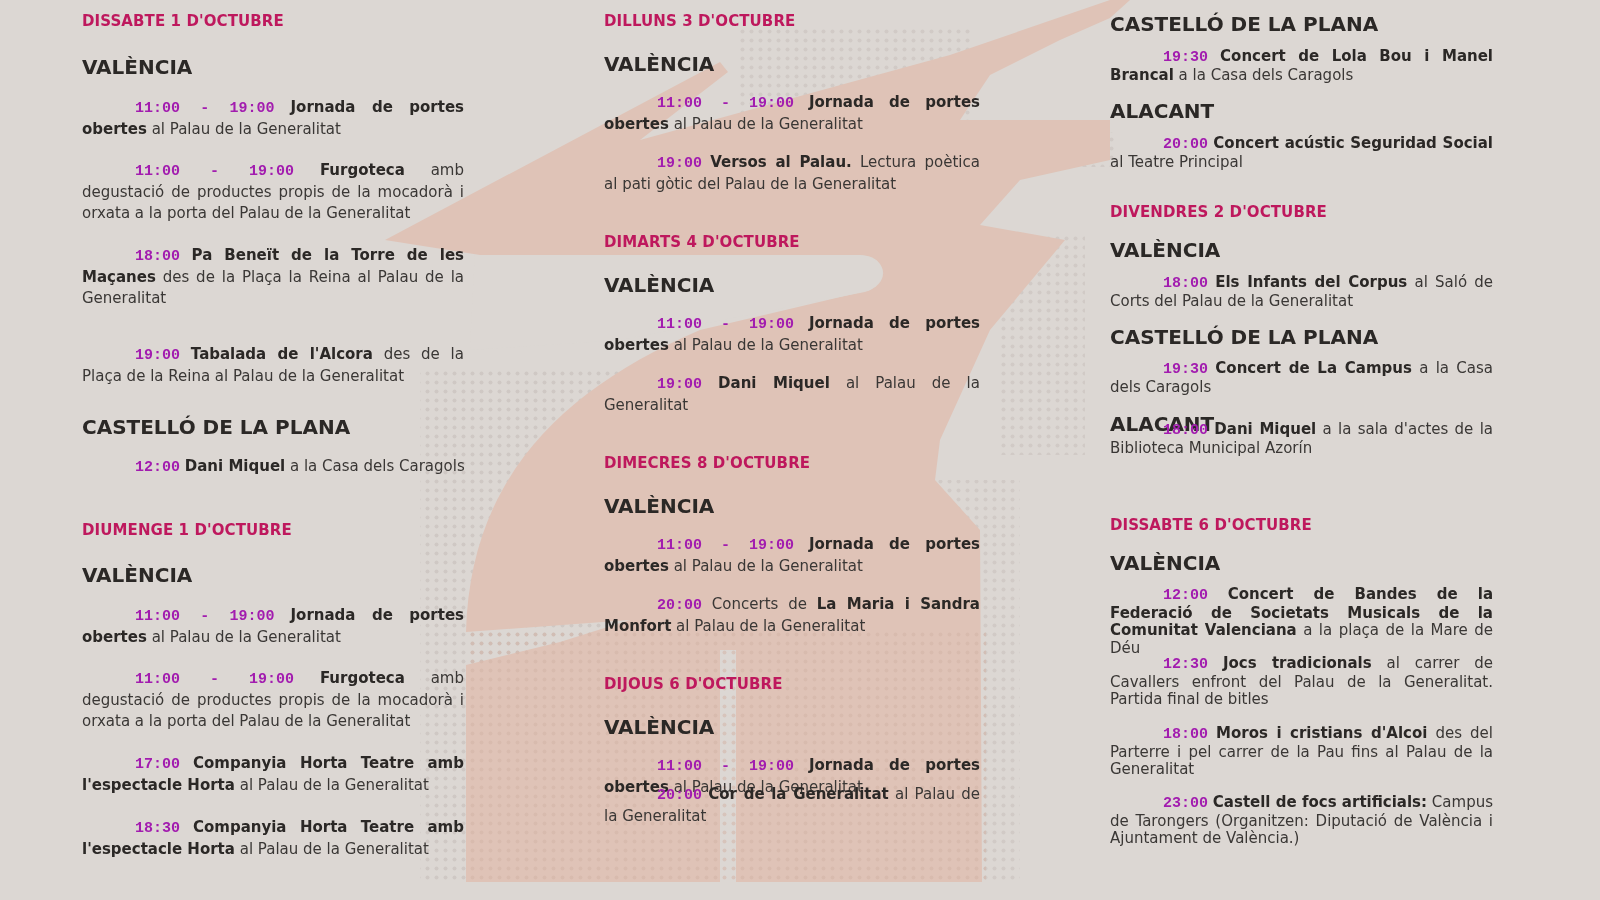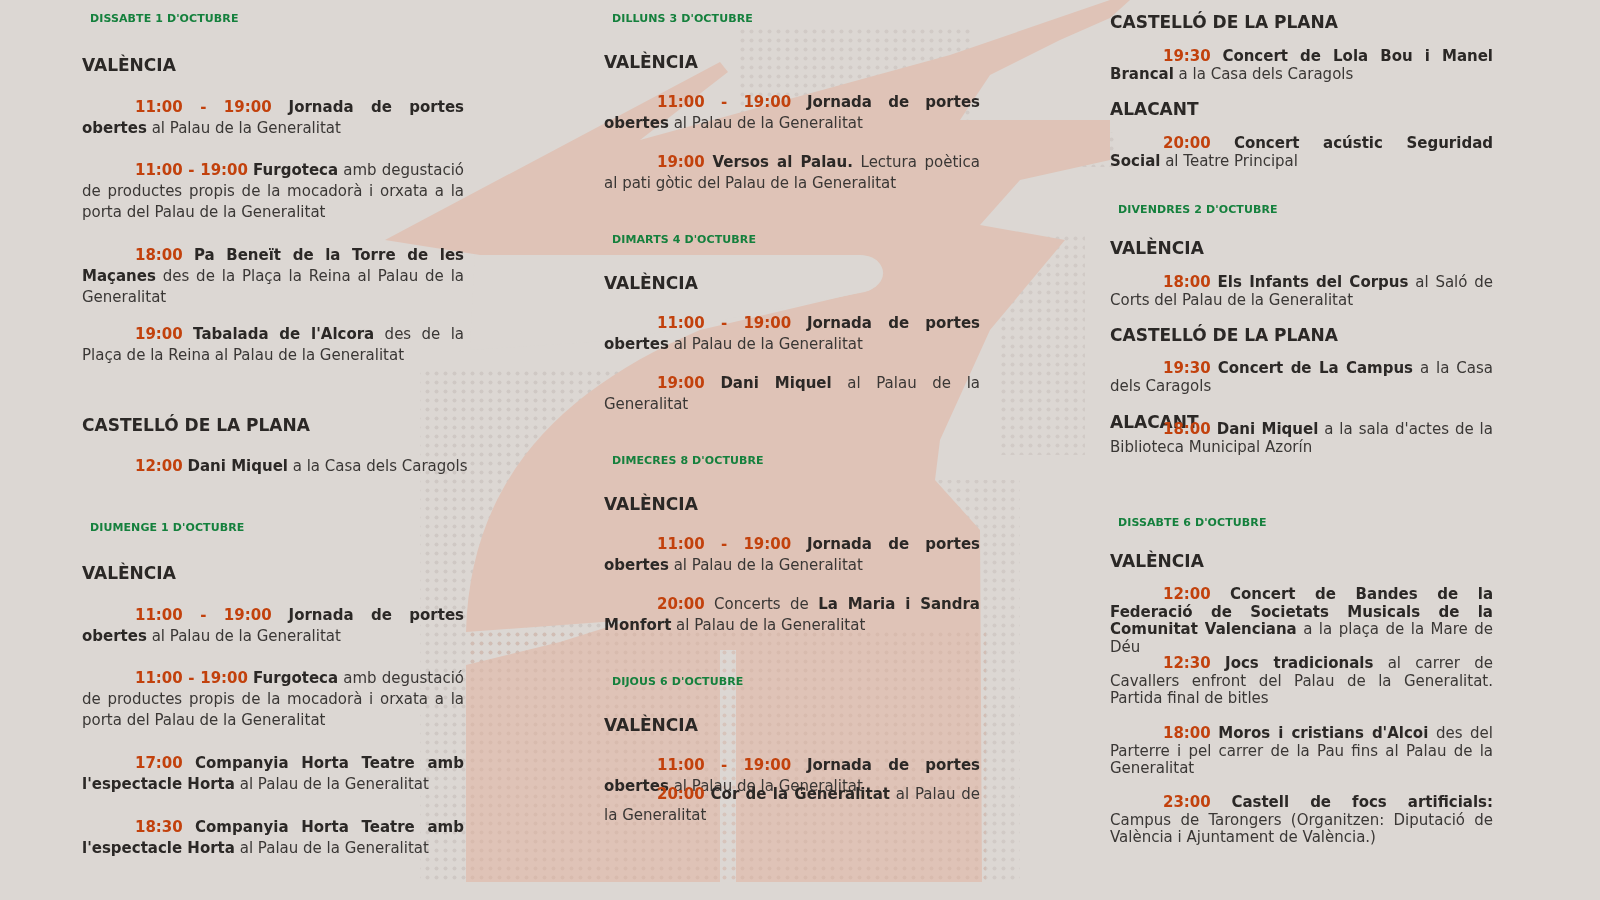--- a/index.html
+++ b/index.html
@@ -9,34 +9,34 @@
     font-family: "DejaVu Sans", sans-serif;
     color: #2b2826;
     position: relative;
   }
   .bg { position: absolute; left: 0; top: 0; width: 1568px; height: 882px; z-index: 0; }
   .col { position: absolute; top: 0; z-index: 1; }
   .col1 { left: 82px; width: 382px; }
   .col2 { left: 604px; width: 376px; }
   .col3 { left: 1110px; width: 383px; }
   .day {
-    position: absolute; left: 8px;
-    color: #15803d; font-weight: bold; font-size: 11px; letter-spacing: 0.1px;
+    position: absolute; left: 0;
+    color: #be185d; font-weight: bold; font-size: 15px; letter-spacing: 0.1px;
     white-space: nowrap;
   }
   .city {
     position: absolute; left: 0;
-    font-weight: bold; font-size: 17px; color: #2b2826; white-space: nowrap;
+    font-weight: bold; font-size: 20px; color: #2b2826; white-space: nowrap;
   }
   .ev {
     position: absolute; left: 0; right: 0;
     font-size: 15px; line-height: 21px; text-align: justify; color: #3a3735;
   }
   .ev.tight { line-height: 17.5px; }
-  .ev .t { color: #c2410c; font-weight: bold; padding-left: 53px; }
+  .ev .t { color: #a21caf; font-weight: bold; padding-left: 53px; font-family: Liberation Mono, monospace; }
   .ev b { color: #2b2826; font-weight: bold; }
 </style>
 </head>
 <body>
 
 <svg class="bg" viewBox="0 0 1568 882" xmlns="http://www.w3.org/2000/svg">
   <defs>
     <pattern id="dots" width="9" height="9" patternUnits="userSpaceOnUse">
       <circle cx="4.5" cy="4.5" r="2" fill="#c9c2bd"></circle>
     </pattern>
@@ -57,21 +57,21 @@
   <rect x="466" y="630" width="520" height="252" fill="url(#dots2)" opacity="0.55"></rect>
   <path fill="#dcd7d3" d="M475 255 L860 255 C890 258 890 285 865 292 L620 340 L470 350 Z" opacity="0.9"></path>
 </svg>
 
 <div class="col col1">
   <div class="day" style="top:12px">DISSABTE 1 D'OCTUBRE</div>
   <div class="city" style="top:55px">VALÈNCIA</div>
   <div class="ev" style="top:97px"><span class="t">11:00 - 19:00</span> <b>Jornada de portes obertes</b><span> al Palau de la Generalitat</span></div>
   <div class="ev" style="top:160px"><span class="t">11:00 - 19:00</span> <b>Furgoteca</b><span> amb degustació de productes propis de la mocadorà i orxata a la porta del Palau de la Generalitat</span></div>
   <div class="ev" style="top:245px"><span class="t">18:00</span> <b>Pa Beneït de la Torre de les Maçanes</b><span> des de la  Plaça la Reina al Palau de la Generalitat</span></div>
-  <div class="ev" style="top:324px"><span class="t">19:00</span> <b>Tabalada de l'Alcora</b><span> des de la Plaça de la Reina al Palau de la Generalitat</span></div>
+  <div class="ev" style="top:344px"><span class="t">19:00</span> <b>Tabalada de l'Alcora</b><span> des de la Plaça de la Reina al Palau de la Generalitat</span></div>
   <div class="city" style="top:415px">CASTELLÓ DE LA PLANA</div>
   <div class="ev" style="top:456px; right:-10px"><span class="t">12:00</span> <b>Dani Miquel</b><span> a la Casa dels Caragols</span></div>
 
   <div class="day" style="top:521px">DIUMENGE 1 D'OCTUBRE</div>
   <div class="city" style="top:563px">VALÈNCIA</div>
   <div class="ev" style="top:605px"><span class="t">11:00 - 19:00</span> <b>Jornada de portes obertes</b><span> al Palau de la Generalitat</span></div>
   <div class="ev" style="top:668px"><span class="t">11:00 - 19:00</span> <b>Furgoteca</b><span> amb degustació de productes propis de la mocadorà i orxata a la porta del Palau de la Generalitat</span></div>
   <div class="ev" style="top:753px"><span class="t">17:00</span> <b>Companyia Horta Teatre amb l'espectacle Horta</b><span> al Palau de la Generalitat</span></div>
   <div class="ev" style="top:817px"><span class="t">18:30</span> <b>Companyia Horta Teatre amb l'espectacle Horta</b><span> al Palau de la Generalitat</span></div>
 </div>

